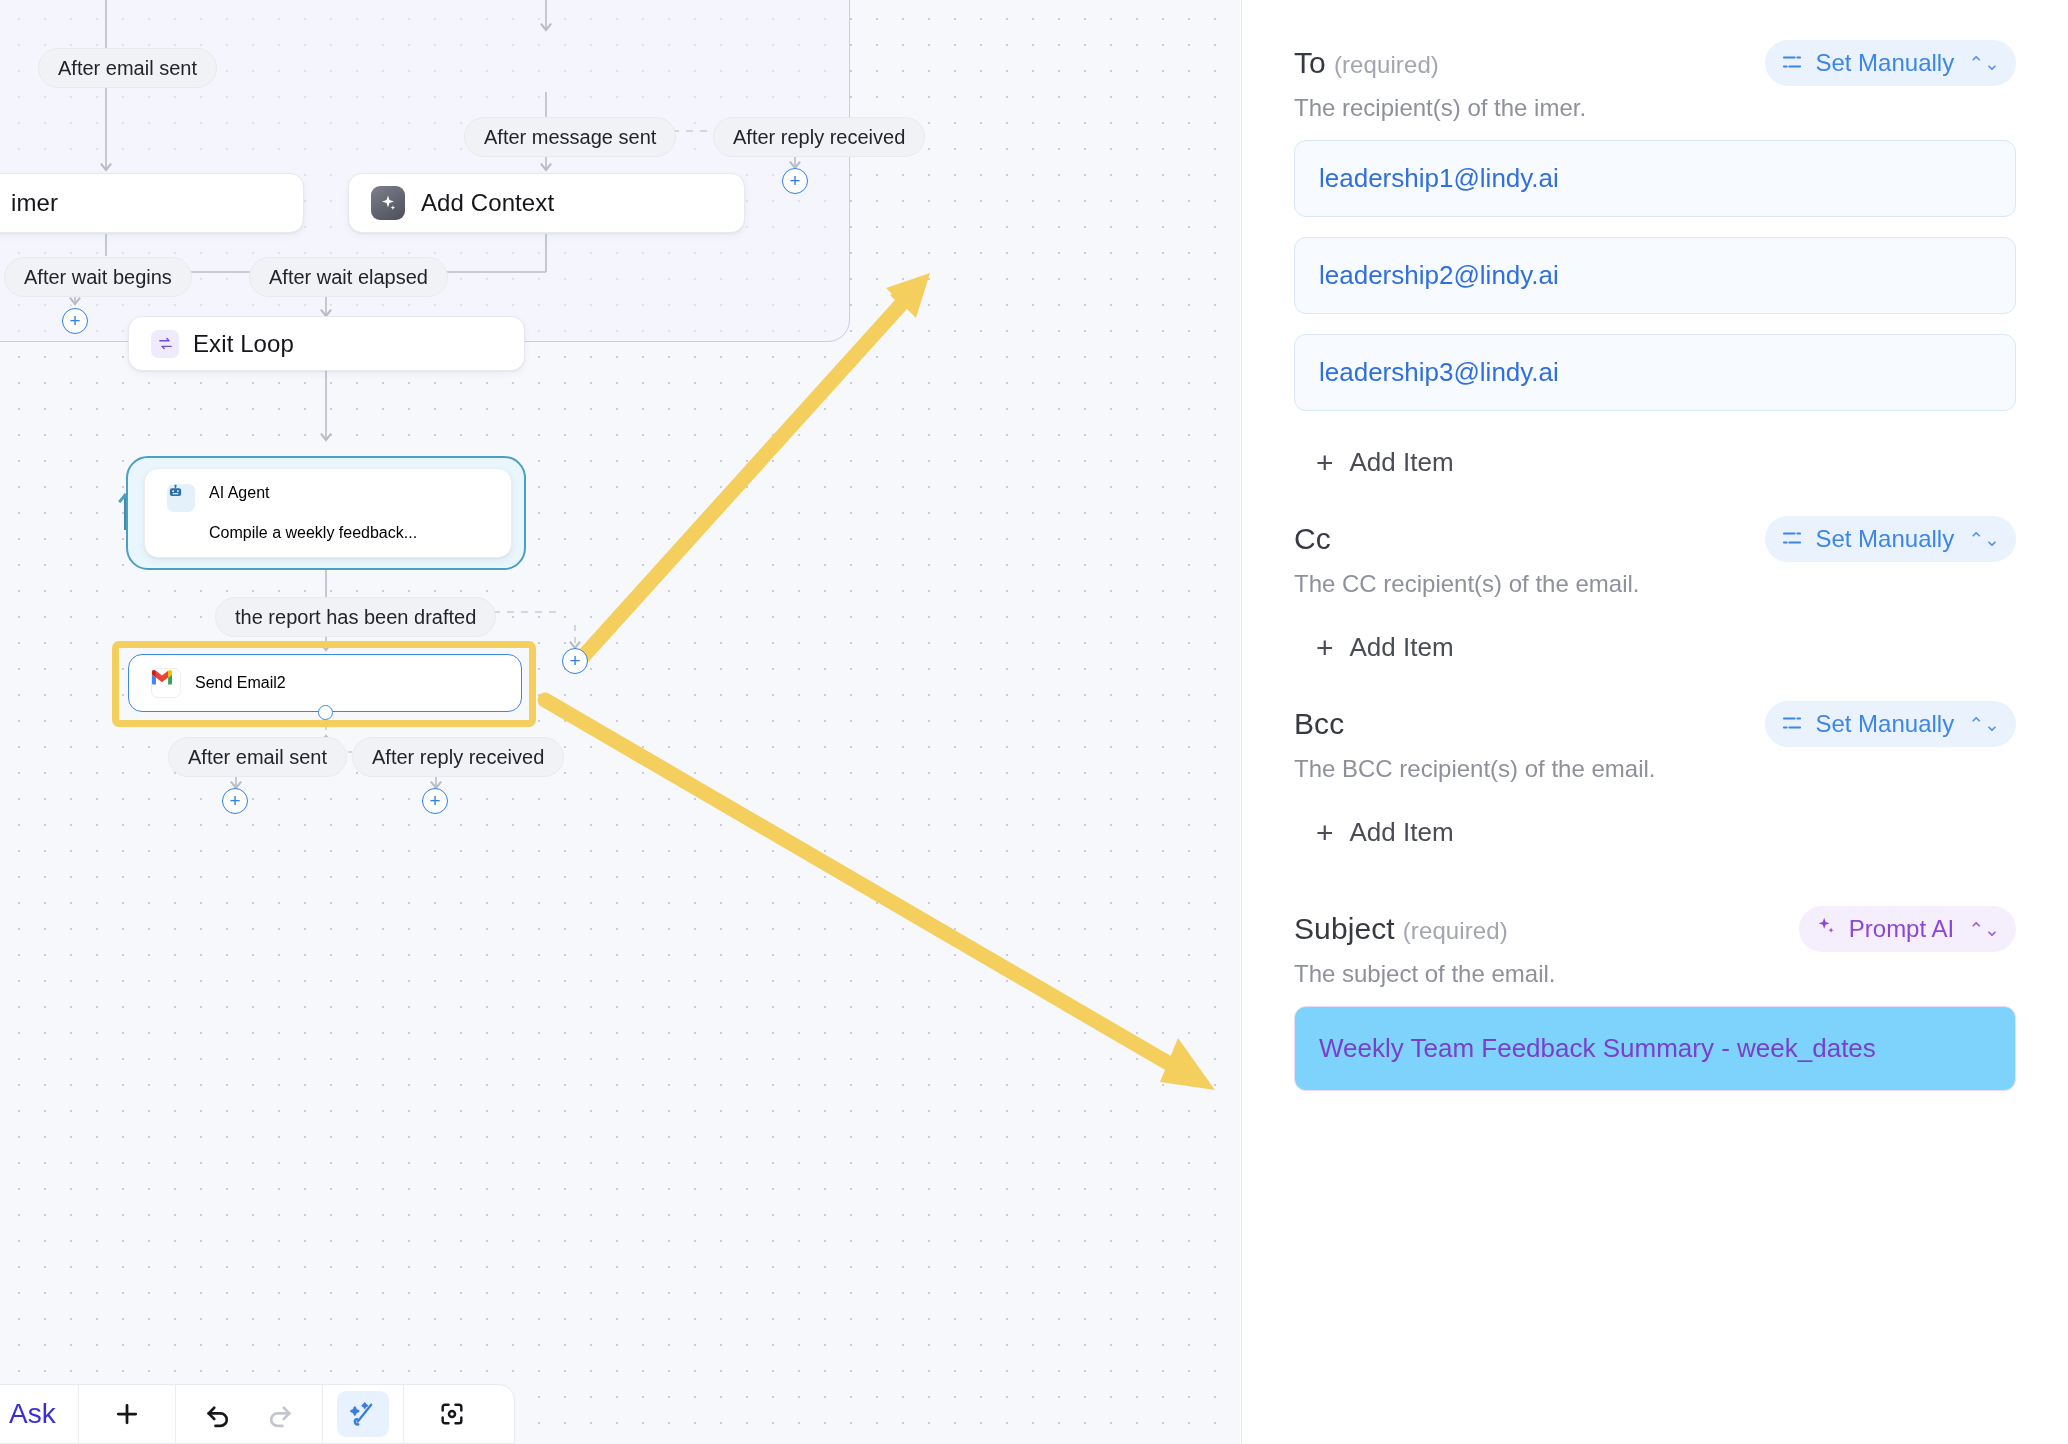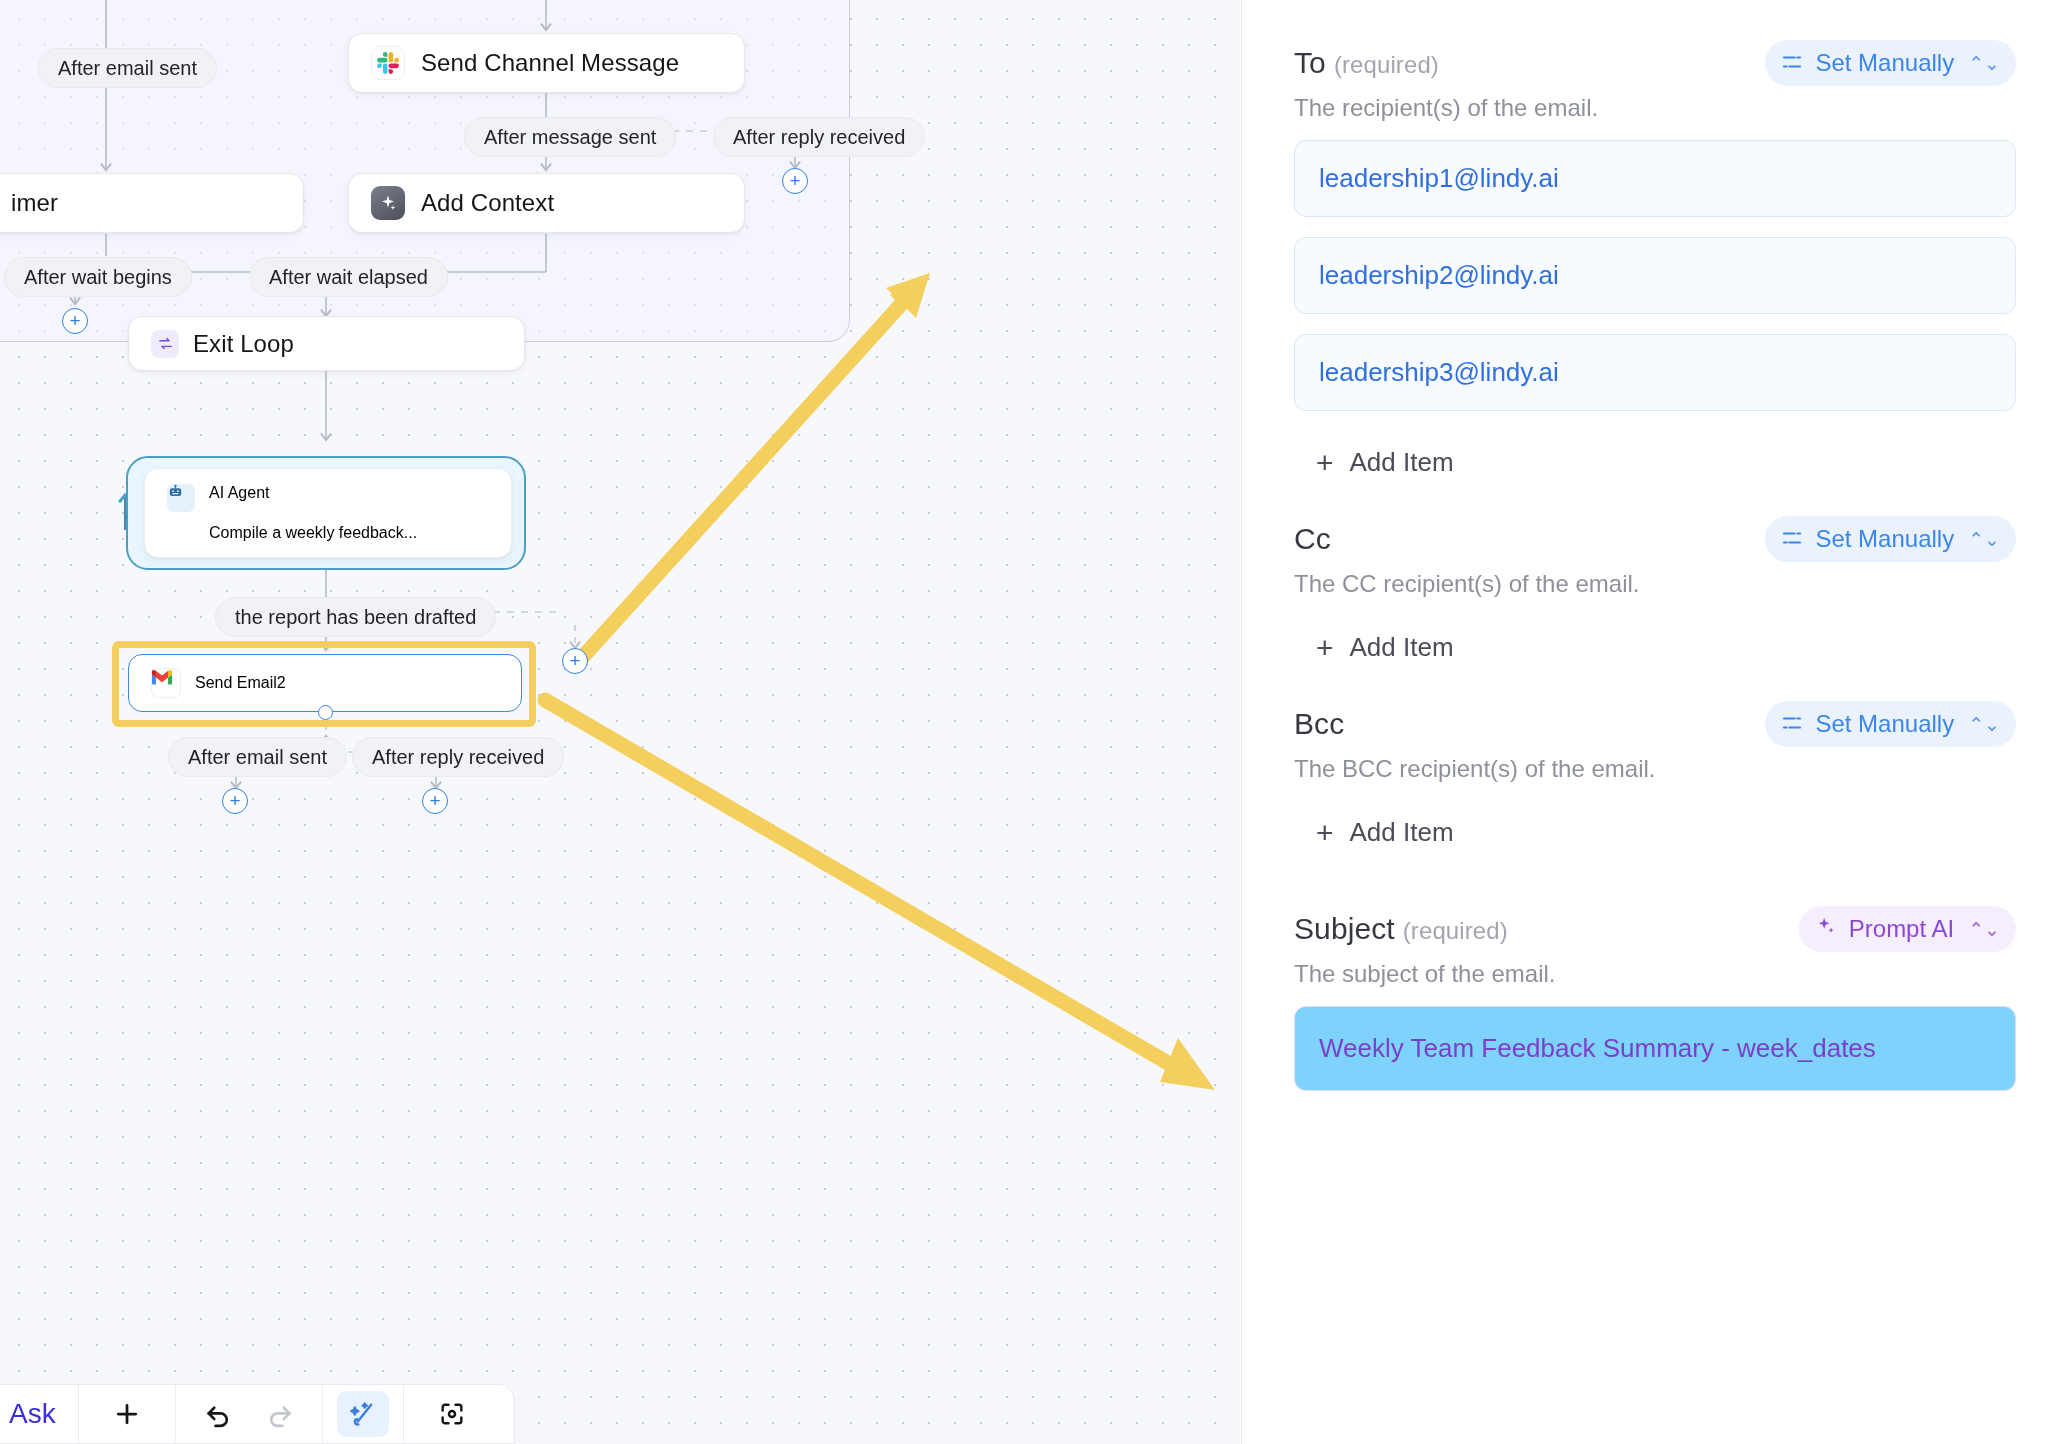--- a/index.html
+++ b/index.html
@@ -250,35 +250,20 @@
         <path d="M580,660 L905,300" stroke="#f5cf5d" stroke-width="15" stroke-linecap="round" fill="none"></path>
         <path d="M930,273 L890,295 L900,305 L881,330 Z" fill="#f5cf5d"></path>
         <path d="M930,273 L886,288 L916,318 Z" fill="#f5cf5d"></path>
       </g>
       <g>
         <path d="M545,700 L1180,1070" stroke="#f5cf5d" stroke-width="15" stroke-linecap="round" fill="none"></path>
         <path d="M1215,1090 L1160,1082 L1178,1038 Z" fill="#f5cf5d"></path>
       </g>
     </svg>
 
-    <div class="node" style="left:348px; top:33px; width:397px; height:60px;">
-      <span class="node-ico ico-slack">
-        <svg width="22" height="22" viewBox="0 0 24 24">
-          <path fill="#36C5F0" d="M5.1 15.1a2.5 2.5 0 1 1-2.5-2.5h2.5z"></path>
-          <path fill="#36C5F0" d="M6.4 15.1a2.5 2.5 0 1 1 5 0v6.3a2.5 2.5 0 1 1-5 0z"></path>
-          <path fill="#2EB67D" d="M8.9 5.1a2.5 2.5 0 1 1 2.5-2.5v2.5z"></path>
-          <path fill="#2EB67D" d="M8.9 6.4a2.5 2.5 0 1 1 0 5H2.6a2.5 2.5 0 1 1 0-5z"></path>
-          <path fill="#ECB22E" d="M18.9 8.9a2.5 2.5 0 1 1 2.5 2.5h-2.5z"></path>
-          <path fill="#ECB22E" d="M17.6 8.9a2.5 2.5 0 1 1-5 0V2.6a2.5 2.5 0 1 1 5 0z"></path>
-          <path fill="#E01E5A" d="M15.1 18.9a2.5 2.5 0 1 1-2.5 2.5v-2.5z"></path>
-          <path fill="#E01E5A" d="M15.1 17.6a2.5 2.5 0 1 1 0-5h6.3a2.5 2.5 0 1 1 0 5z"></path>
-        </svg>
-      </span>
-      <span class="node-title">Send Channel Message</span>
-    </div>
 
     <div class="node" style="left:348px; top:173px; width:397px; height:60px;">
       <span class="node-ico ico-ctx">
         <svg width="18" height="18" viewBox="0 0 24 24" fill="#ffffff">
           <path d="M12 2l1.9 6.1L20 10l-6.1 1.9L12 18l-1.9-6.1L4 10l6.1-1.9z"></path>
           <path d="M18.5 15l.8 2.4 2.4.8-2.4.8-.8 2.4-.8-2.4-2.4-.8 2.4-.8z"></path>
         </svg>
       </span>
       <span class="node-title">Add Context</span>
     </div>
@@ -415,21 +400,21 @@
         <div class="chip-select chip-blue">
           <span>
             <svg width="22" height="18" viewBox="0 0 24 20" stroke="#3b86e8" stroke-width="2.2" stroke-linecap="round">
               <path d="M3 5h12M18 5h3M3 15h3M9 15h12"></path>
             </svg>
           </span>
           <span>Set Manually</span>
           <span class="chev">⌃⌄</span>
         </div>
       </div>
-      <div class="field-desc">The recipient(s) of the email.</div>
+      <div class="field-desc">The recipient(s) of the imer.</div>
       <div class="value-box">leadership1@lindy.ai</div>
       <div class="value-box">leadership2@lindy.ai</div>
       <div class="value-box">leadership3@lindy.ai</div>
       <div class="add-item">
         <span class="pl">+</span>
         <span>Add Item</span>
       </div>
     </div>
 
     <div class="field" style="margin-top:28px;">

